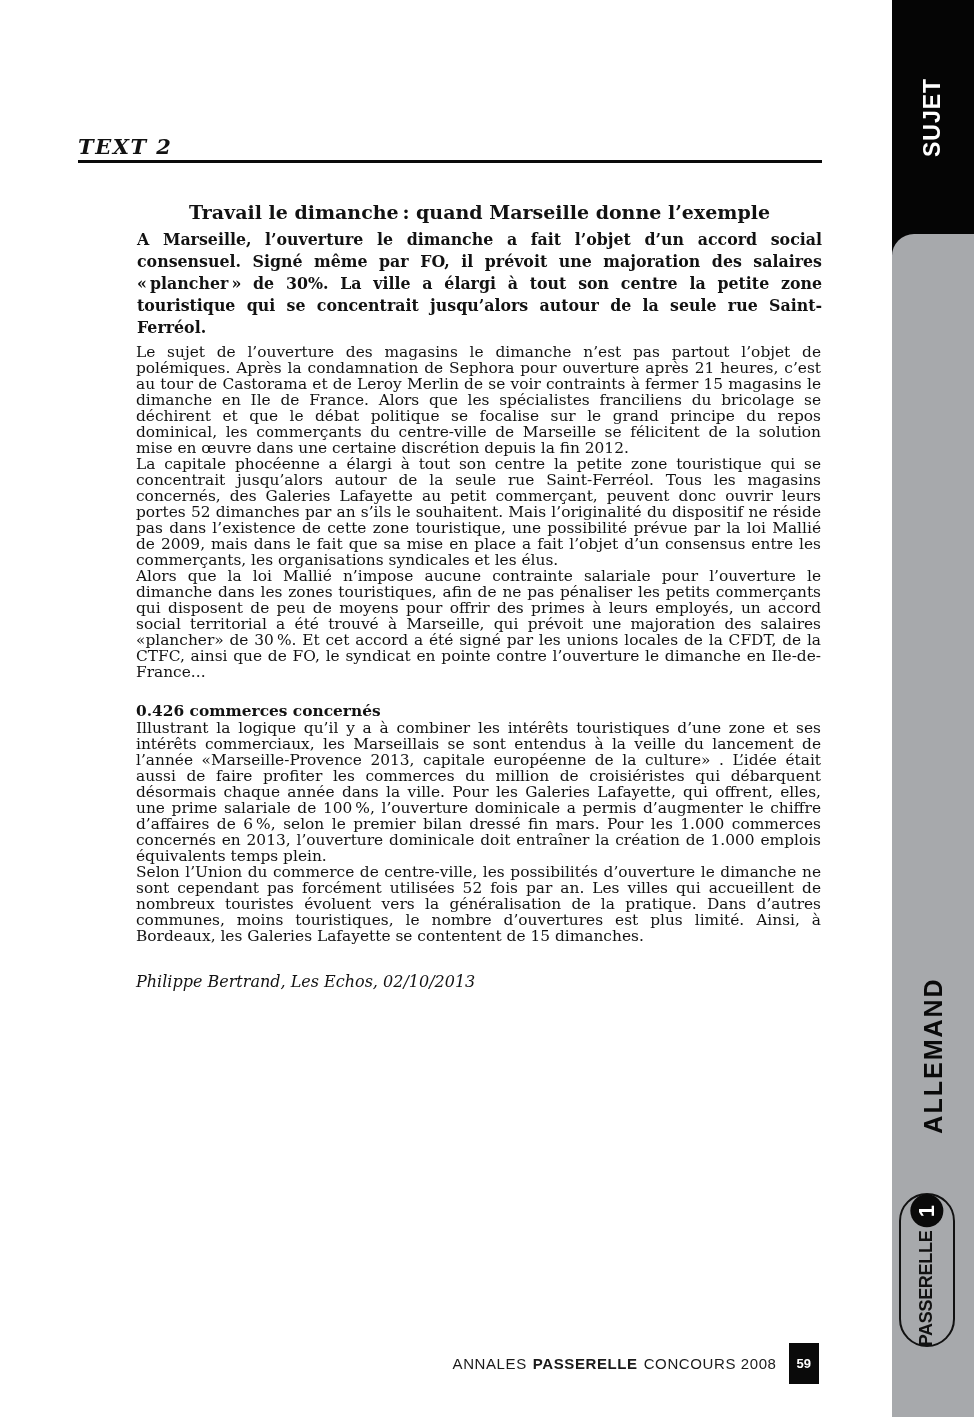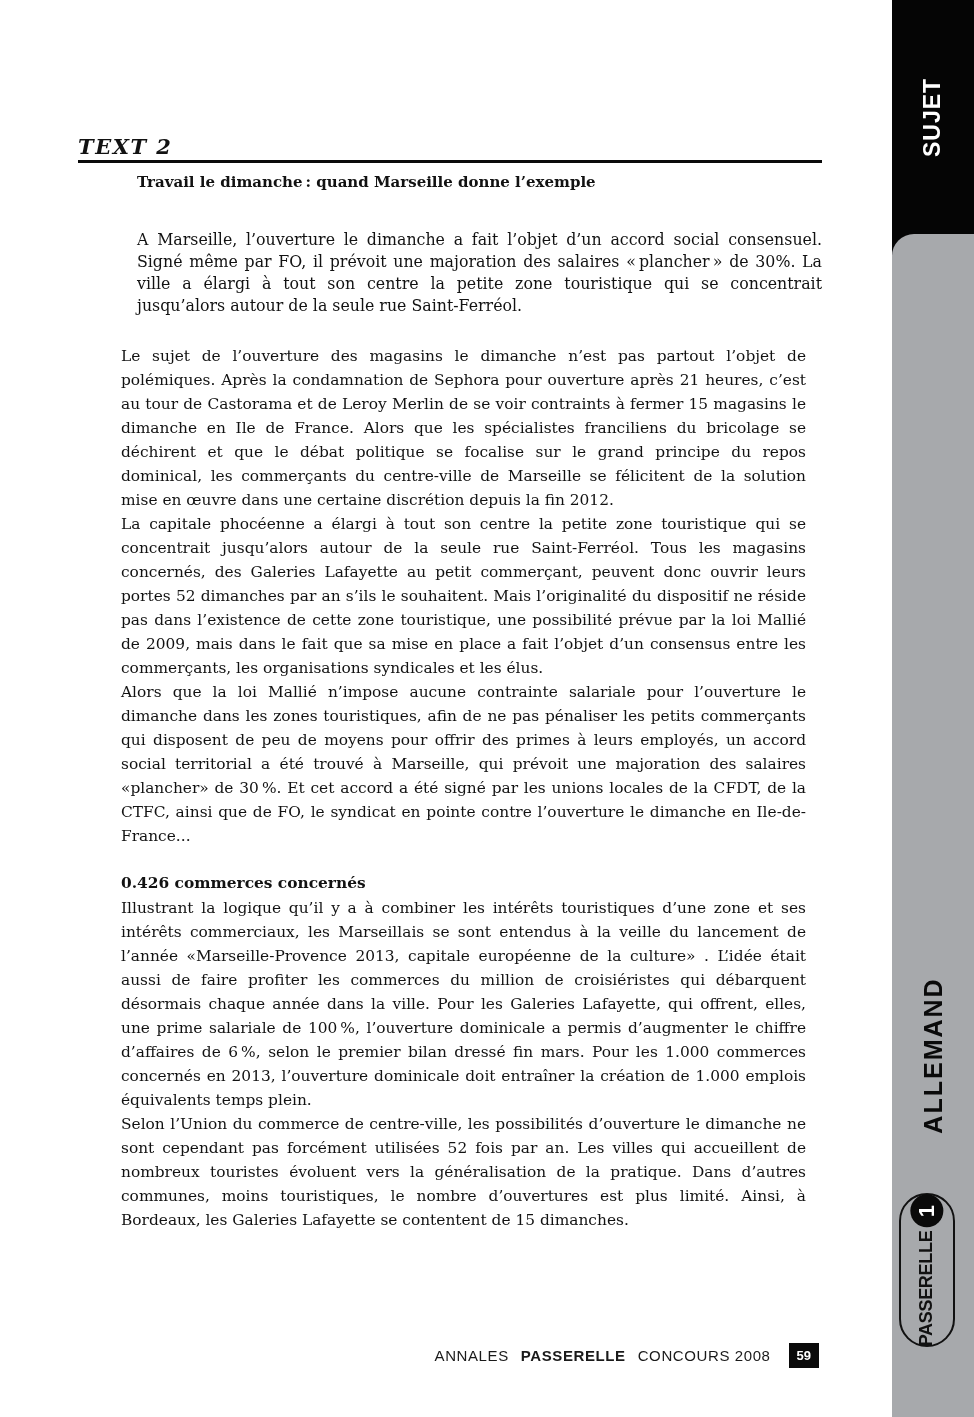--- a/index.html
+++ b/index.html
@@ -62,56 +62,56 @@
   
   .section-heading{
     position:absolute;left:78px;top:134px;
     font-size:21px;font-weight:bold;letter-spacing:1.5px;font-style:italic;
   }
   .heading-rule{
     position:absolute;left:78px;top:160px;width:744px;height:2.5px;
     background:#0a0a0a;
   }
   .article-title{
-    position:absolute;left:137px;top:173px;width:685px;
-    text-align:left;font-weight:bold;font-size:15px;
+    position:absolute;left:137px;top:201px;width:685px;
+    text-align:center;font-weight:bold;font-size:19px;
   }
   .lead{
     position:absolute;left:137px;top:229px;width:685px;
-    font-weight:normal;font-size:15.8px;line-height:22px;
+    font-weight:bold;font-size:15.8px;line-height:22px;
     text-align:justify;
   }
   .body-col{
-    position:absolute;left:121px;top:344px;width:685px;
-    font-size:15.4px;line-height:24px;text-align:justify;
+    position:absolute;left:136px;top:344px;width:685px;
+    font-size:15.4px;line-height:16px;text-align:justify;
   }
   .body-col p{margin:0;}
   .subheading{
     font-weight:bold;
     margin:23px 0 1px 0 !important;
     text-align:left;
   }
   .byline{
     margin-top:30px !important;
     font-style:italic;font-size:16px;
     text-align:left;
   }
   
   .footer{
     position:absolute;top:1343px;right:155px;
-    display:flex;align-items:center;gap:12px;
+    display:flex;align-items:center;gap:6px;
     font-family:"Liberation Sans", sans-serif;
     font-size:15px;color:#1a1a1a;letter-spacing:0.6px;
   }
   .footer .bold{font-weight:bold;}
   .page-badge{
     margin-left:6px;
     background:#0a0a0a;color:#ffffff;
     font-weight:bold;font-size:13px;
-    padding:6px 8px;line-height:1;
+    padding:14px 8px;line-height:1;
     letter-spacing:0;
   }
 </style>
 </head>
 <body>
 
 <div class="page">
 
   <div class="band-black"></div>
   <div class="band-gray"></div>
@@ -138,20 +138,21 @@
 
   <div class="lead">A Marseille, l’ouverture le dimanche a fait l’objet d’un accord social consensuel. Signé même par FO, il prévoit une majoration des salaires « plancher » de 30%. La ville a élargi à tout son centre la petite zone touristique qui se concentrait jusqu’alors autour de la seule rue Saint-Ferréol.</div>
 
   <div class="body-col">
     <p>Le sujet de l’ouverture des magasins le dimanche n’est pas partout l’objet de polémiques. Après la condamnation de Sephora pour ouverture après 21 heures, c’est au tour de Castorama et de Leroy Merlin de se voir contraints à fermer 15 magasins le dimanche en Ile de France. Alors que les spécialistes franciliens du bricolage se déchirent et que le débat politique se focalise sur le grand principe du repos dominical, les commerçants du centre-ville de Marseille se félicitent de la solution mise en œuvre dans une certaine discrétion depuis la fin 2012.</p>
     <p>La capitale phocéenne a élargi à tout son centre la petite zone touristique qui se concentrait jusqu’alors autour de la seule rue Saint-Ferréol. Tous les magasins concernés, des Galeries Lafayette au petit commerçant, peuvent donc ouvrir leurs portes 52 dimanches par an s’ils le souhaitent. Mais l’originalité du dispositif ne réside pas dans l’existence de cette zone touristique, une possibilité prévue par la loi Mallié de 2009, mais dans le fait que sa mise en place a fait l’objet d’un consensus entre les commerçants, les organisations syndicales et les élus.</p>
     <p>Alors que la loi Mallié n’impose aucune contrainte salariale pour l’ouverture le dimanche dans les zones touristiques, afin de ne pas pénaliser les petits commerçants qui disposent de peu de moyens pour offrir des primes à leurs employés, un accord social territorial a été trouvé à Marseille, qui prévoit une majoration des salaires «plancher» de 30 %. Et cet accord a été signé par les unions locales de la CFDT, de la CTFC, ainsi que de FO, le syndicat en pointe contre l’ouverture le dimanche en Ile-de-France...</p>
     <p class="subheading">0.426 commerces concernés</p>
     <p>Illustrant la logique qu’il y a à combiner les intérêts touristiques d’une zone et ses intérêts commerciaux, les Marseillais se sont entendus à la veille du lancement de l’année «Marseille-Provence 2013, capitale européenne de la culture» . L’idée était aussi de faire profiter les commerces du million de croisiéristes qui débarquent désormais chaque année dans la ville. Pour les Galeries Lafayette, qui offrent, elles, une prime salariale de 100 %, l’ouverture dominicale a permis d’augmenter le chiffre d’affaires de 6 %, selon le premier bilan dressé fin mars. Pour les 1.000 commerces concernés en 2013, l’ouverture dominicale doit entraîner la création de 1.000 emplois équivalents temps plein.</p>
     <p>Selon l’Union du commerce de centre-ville, les possibilités d’ouverture le dimanche ne sont cependant pas forcément utilisées 52 fois par an. Les villes qui accueillent de nombreux touristes évoluent vers la généralisation de la pratique. Dans d’autres communes, moins touristiques, le nombre d’ouvertures est plus limité. Ainsi, à Bordeaux, les Galeries Lafayette se contentent de 15 dimanches.</p>
+    <p class="byline">Philippe Bertrand, Les Echos, 02/10/2013</p>
   </div>
 
   <div class="footer">
     <span>ANNALES</span>
     <span class="bold">PASSERELLE</span>
     <span>CONCOURS 2008</span>
     <span class="page-badge">59</span>
   </div>
 
 </div>

